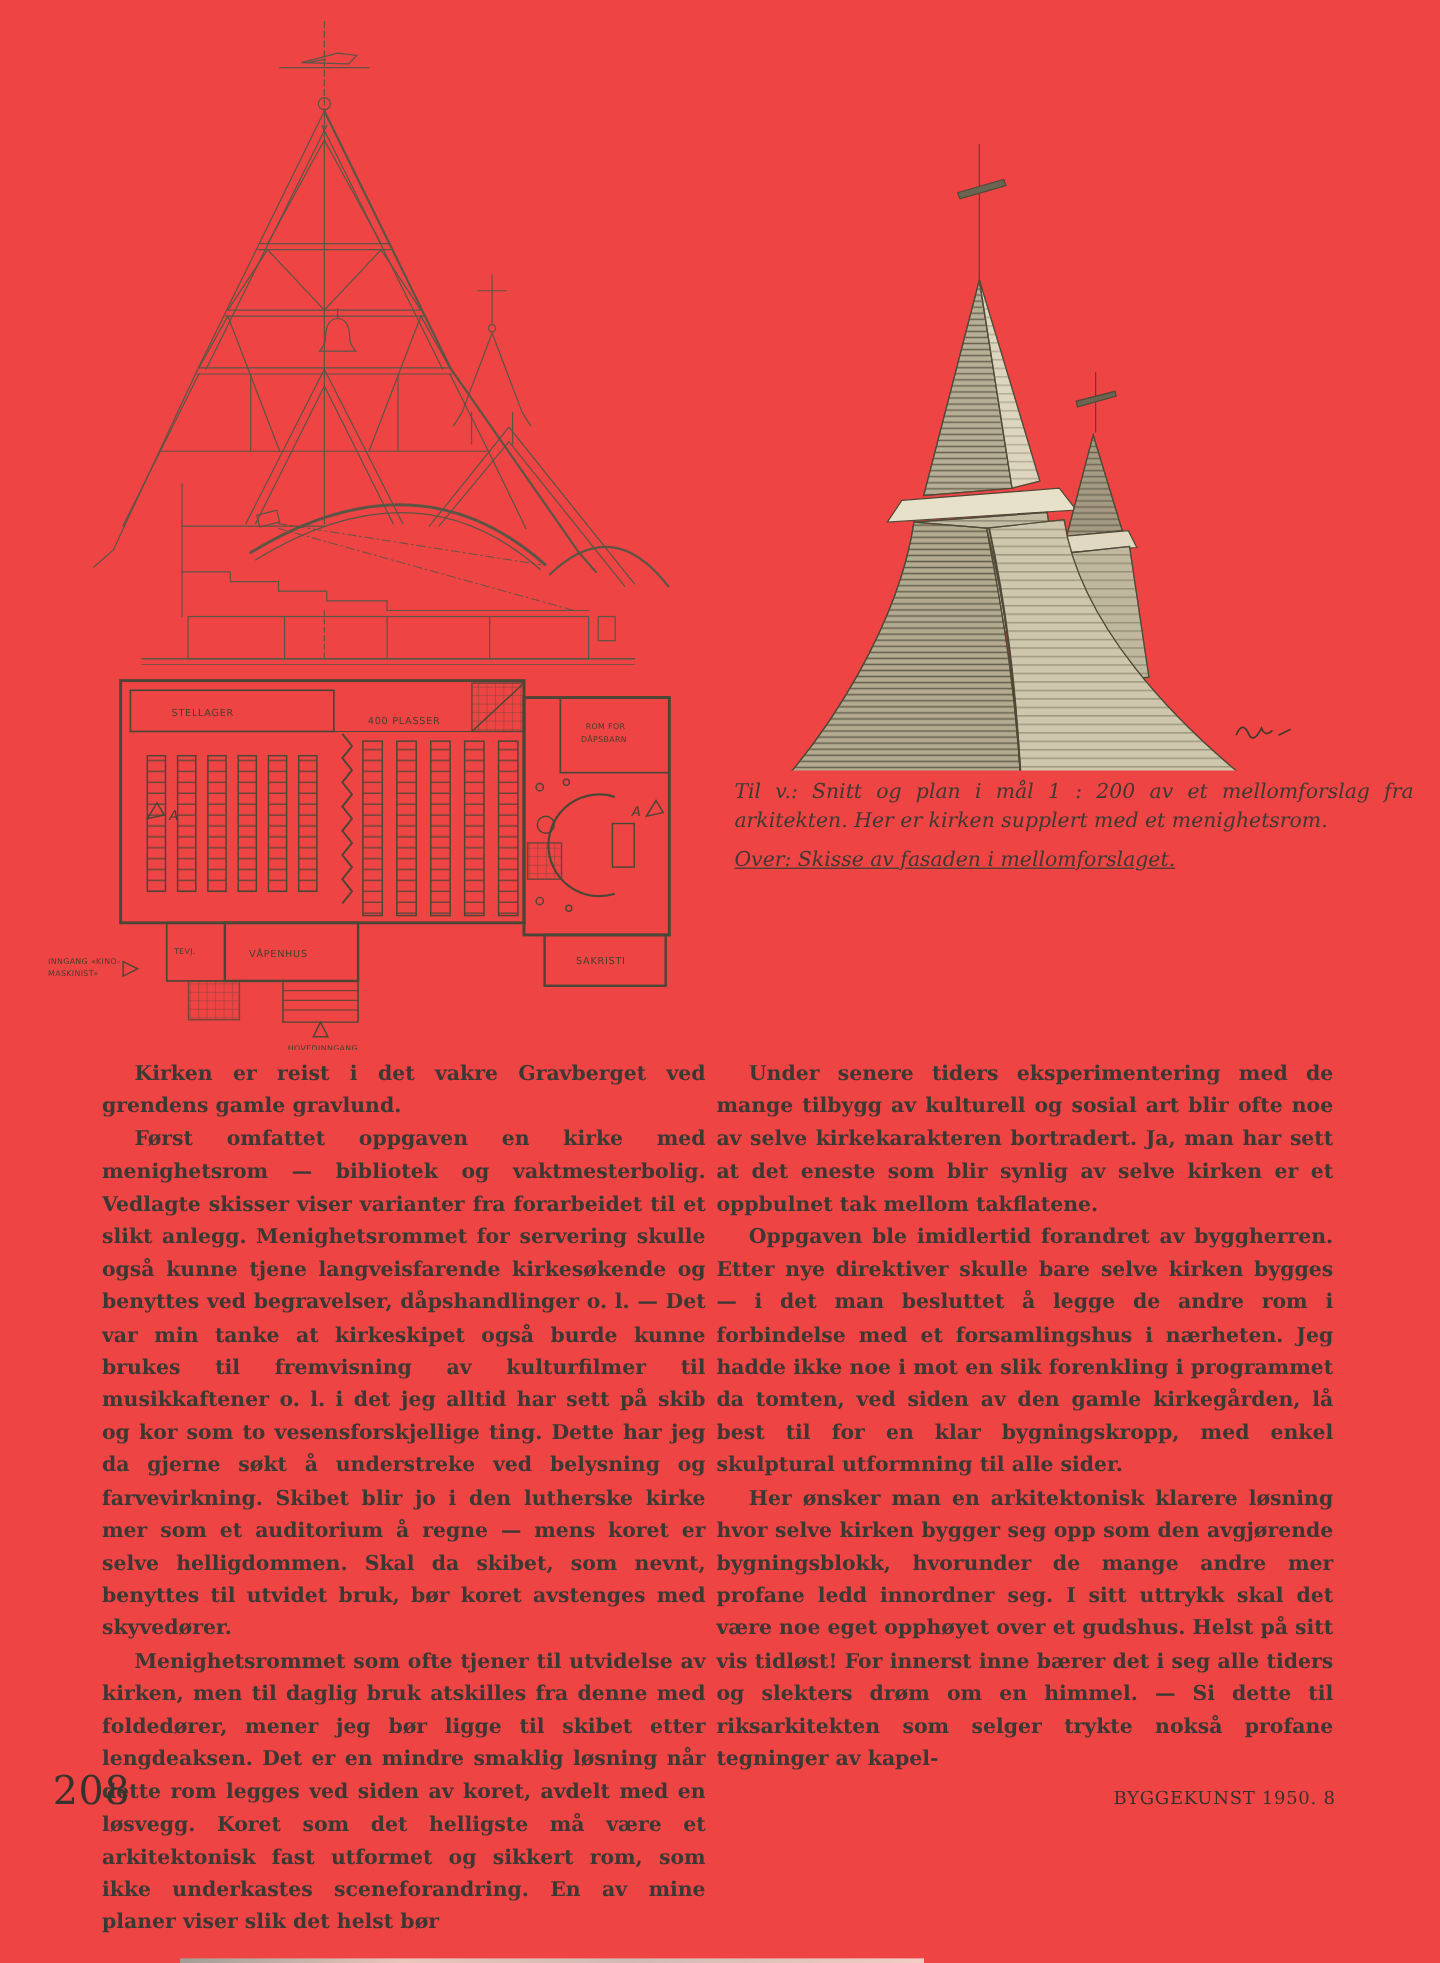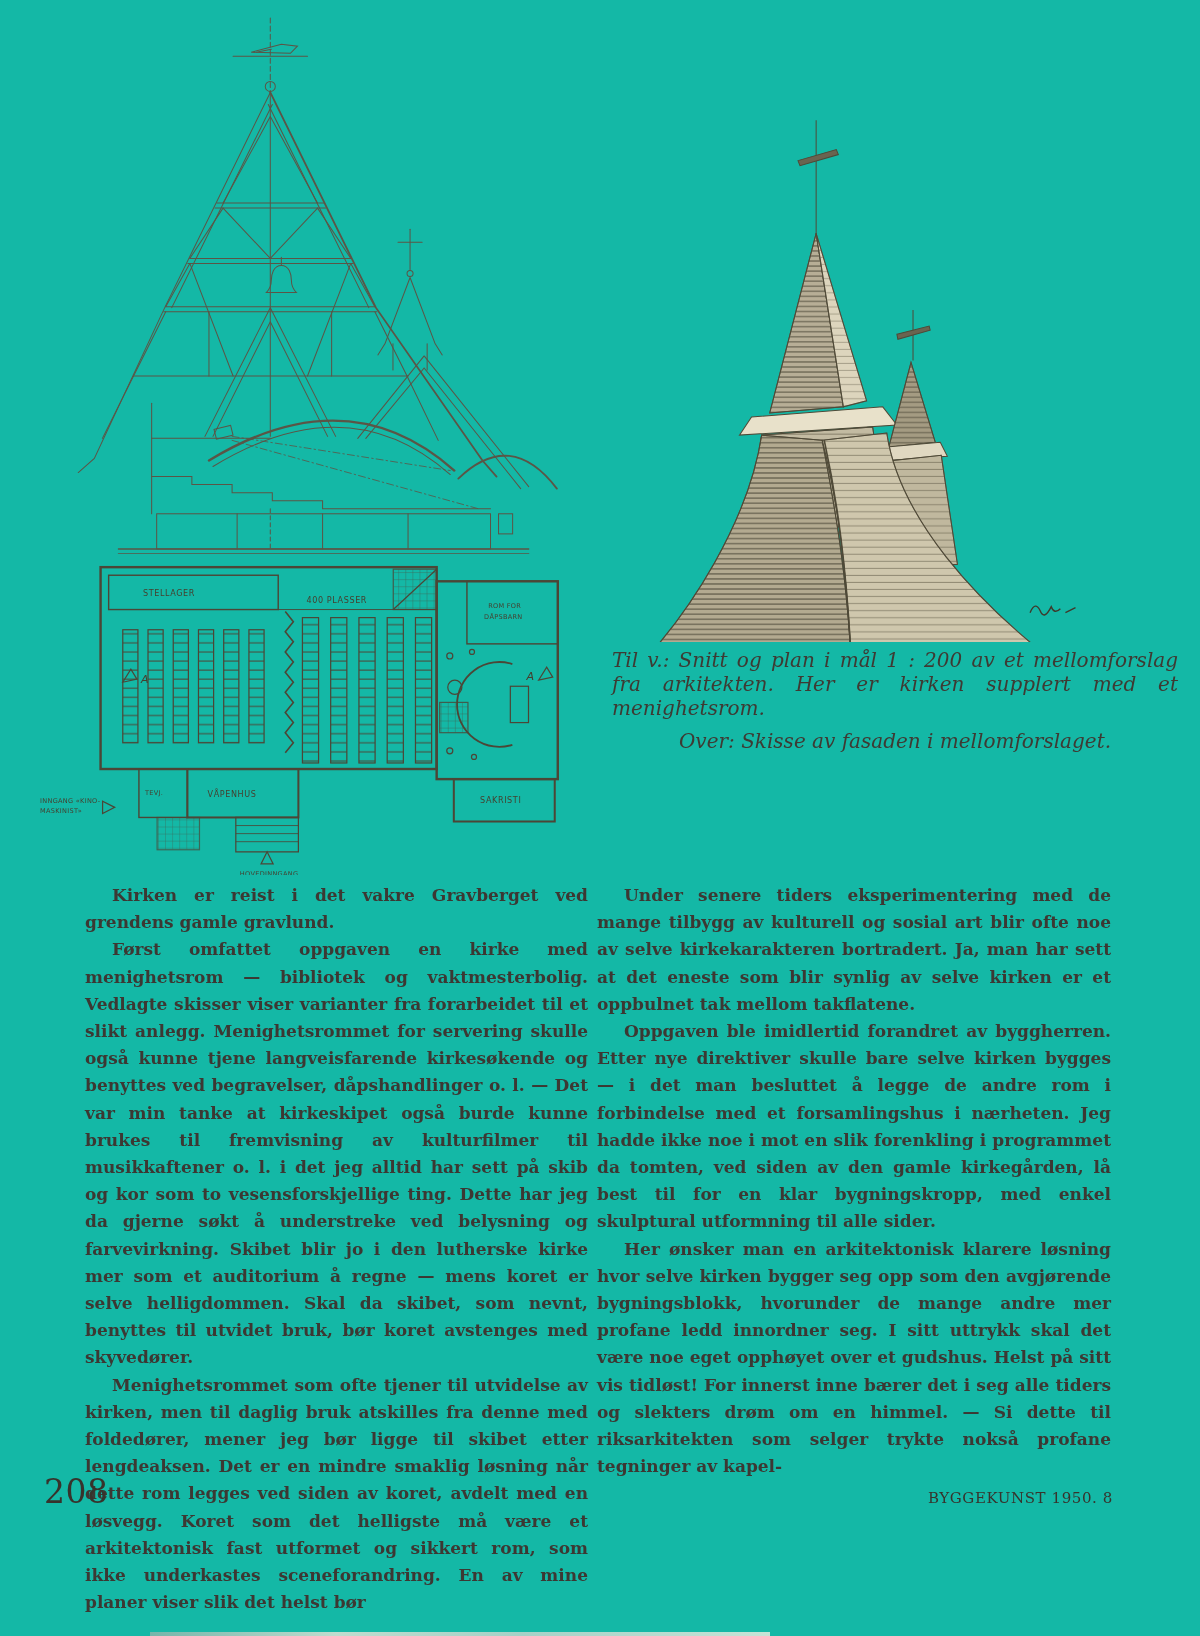--- a/index.html
+++ b/index.html
@@ -1,39 +1,39 @@
 <!DOCTYPE html>
 <html><head>
 <meta charset="utf-8">
 <style>
   html,body{margin:0;padding:0;}
   .page{
     position:relative;
     width:1200px;height:1636px;
-    background:#14b8a6;
+    background:#ef4444;
     font-family:"DejaVu Serif", serif;
     color:#3c3833;
     overflow:hidden;
   }
   
   .fig{position:absolute;}
   .fig-section{left:55px;top:6px;width:505px;height:548px;}
   .fig-sketch{left:598px;top:92px;width:515px;height:550px;}
   .fig-plan{left:38px;top:550px;width:545px;height:325px;}
   svg text{font-family:"DejaVu Sans", sans-serif;fill:#453f2e;}
   .plan-label{font-size:8px;letter-spacing:.6px;}
   .plan-label-sm{font-size:6.5px;letter-spacing:.3px;}
   .plan-marker{font-size:11px;font-style:italic;}
   
   .caption{
     position:absolute;left:612px;top:648px;width:566px;
-    font-style:italic;font-size:20px;line-height:24px;color:#3e3a33;
+    font-style:italic;font-size:17px;line-height:24px;color:#3e3a33;
   }
   .caption p{margin:0 0 9px 0;text-align:justify;}
-  .caption p:last-child{text-align:center;}
+  .caption p:last-child{text-align:left;text-decoration:underline;}
   
   .col{
     position:absolute;top:882px;
     font-size:17px;line-height:27.2px;text-align:justify;
     color:#3c3833;
     font-weight:bold;
   }
   .col-left{left:85px;width:503px;}
   .col-right{left:597px;width:514px;}
   .col p{margin:0;text-indent:27px;}

